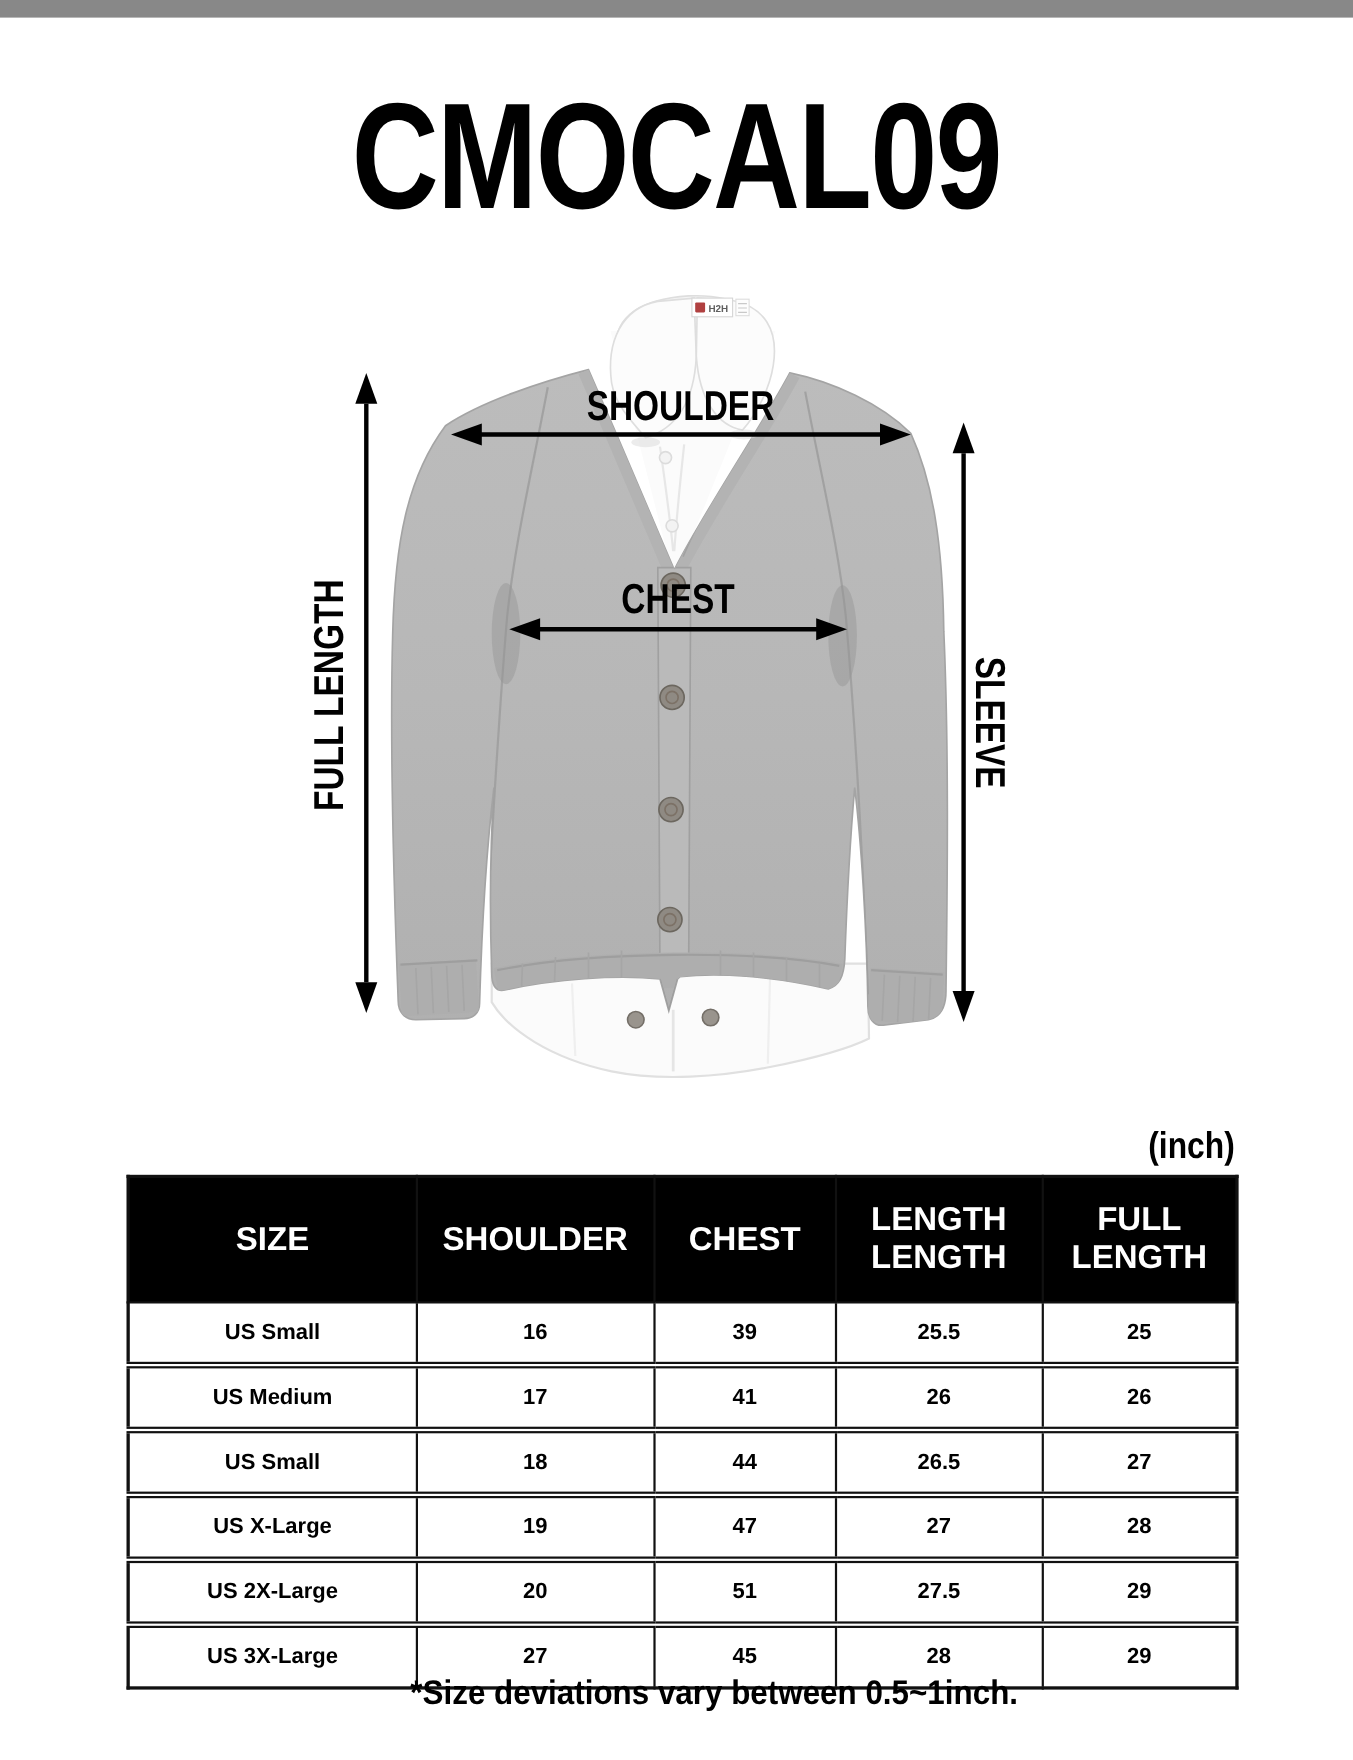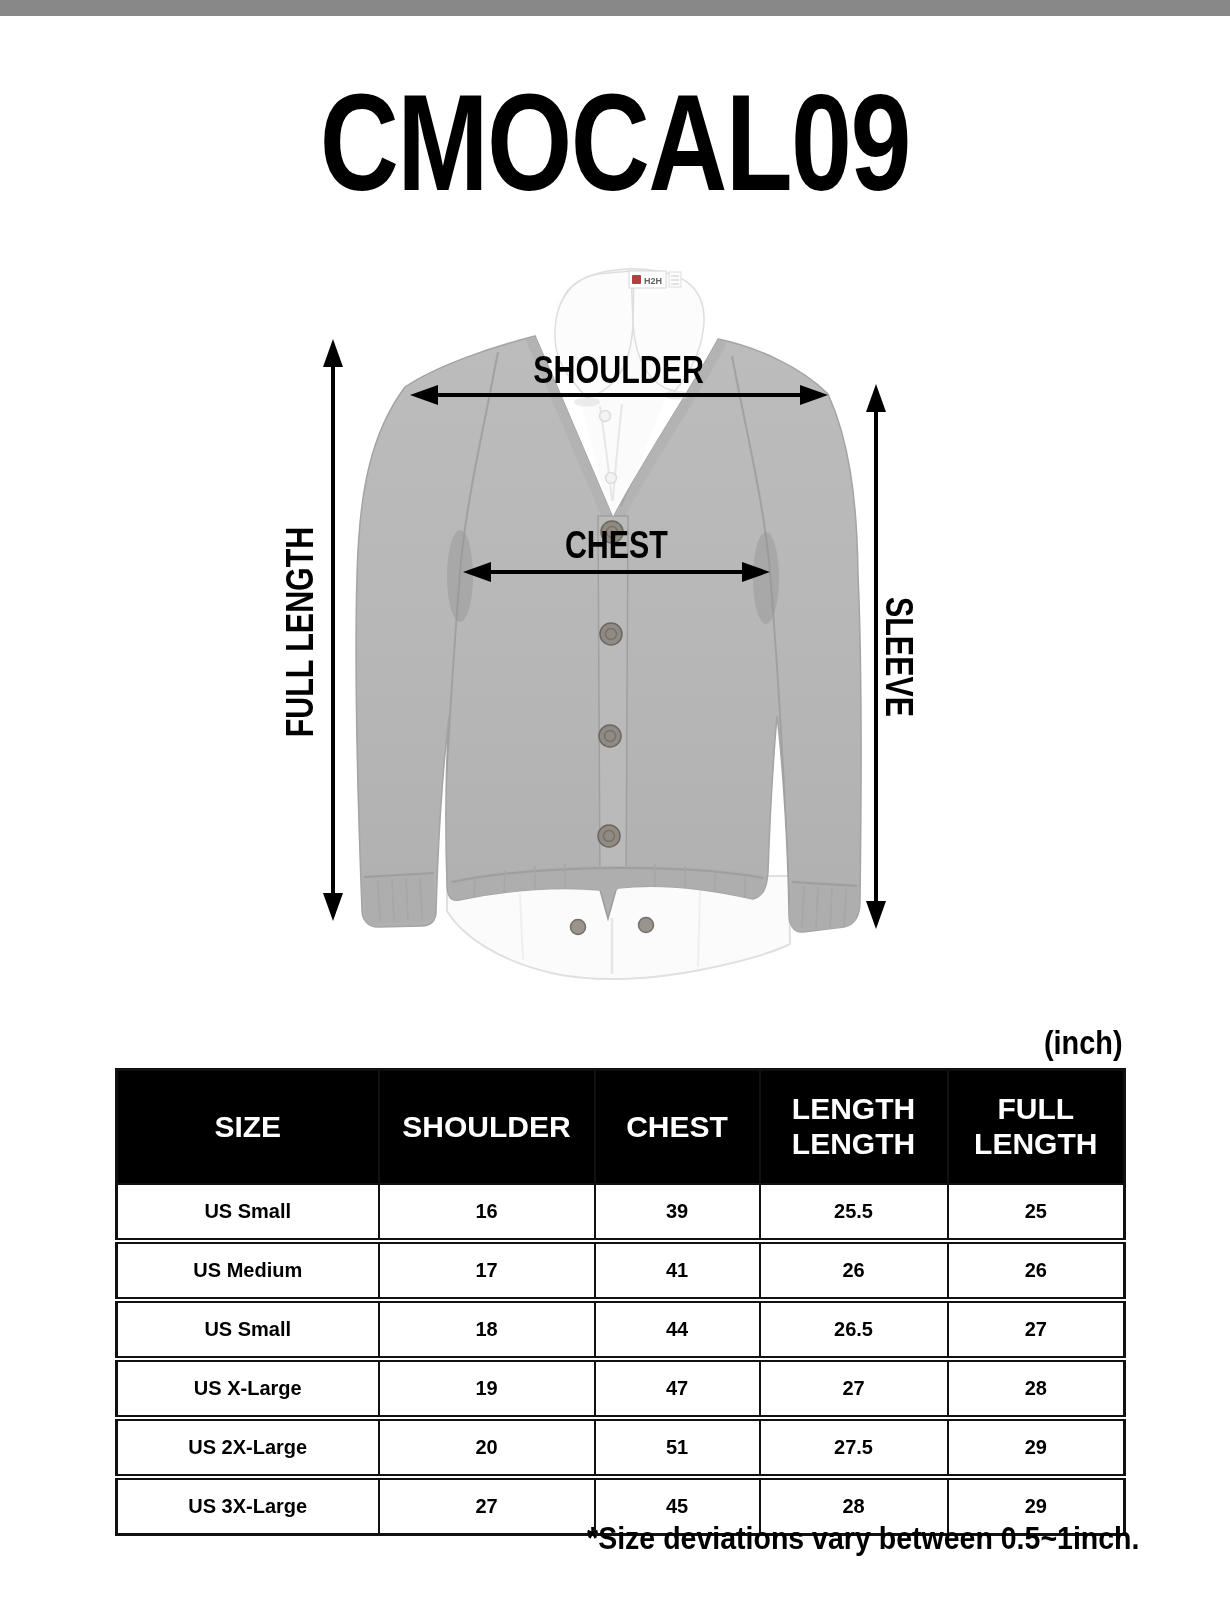--- a/index.html
+++ b/index.html
@@ -41,22 +41,22 @@
   table.size-chart th {
     background:#000; color:#fff; font-size:30px; font-weight:bold;
     height:112px; line-height:1.16; padding:0 4px; vertical-align:middle; text-align:center;
   }
   table.size-chart td {
     font-size:20px; font-weight:bold; text-align:center; vertical-align:middle;
     height:53px; padding:0; background:#fff;
   }
   table.size-chart tbody tr + tr td { border-top:6px double #111; }
   .footnote {
-    position:absolute; left:131px; top:1504px; width:1008px;
-    text-align:right; font-weight:bold; font-size:31px; line-height:38px; white-space:nowrap;
+    position:absolute; left:121px; top:1504px; width:1008px;
+    text-align:center; font-weight:bold; font-size:31px; line-height:38px; white-space:nowrap;
   }
   .footnote .inner { display:inline-block; transform:scaleX(0.92); transform-origin:100% 50%; }
 </style>
 </head>
 <body>
 
 <div class="page">
 
   <div class="title"><span class="cond">CMOCAL09</span></div>
 

